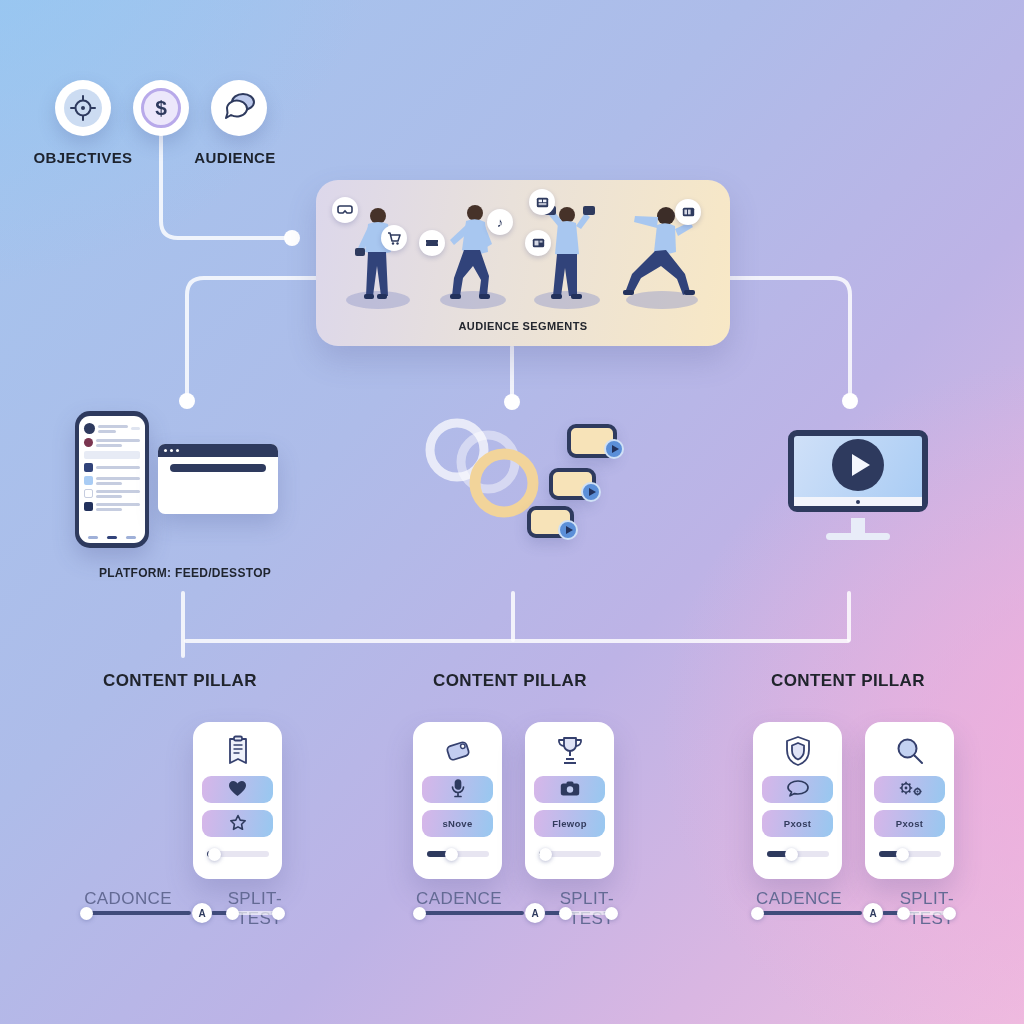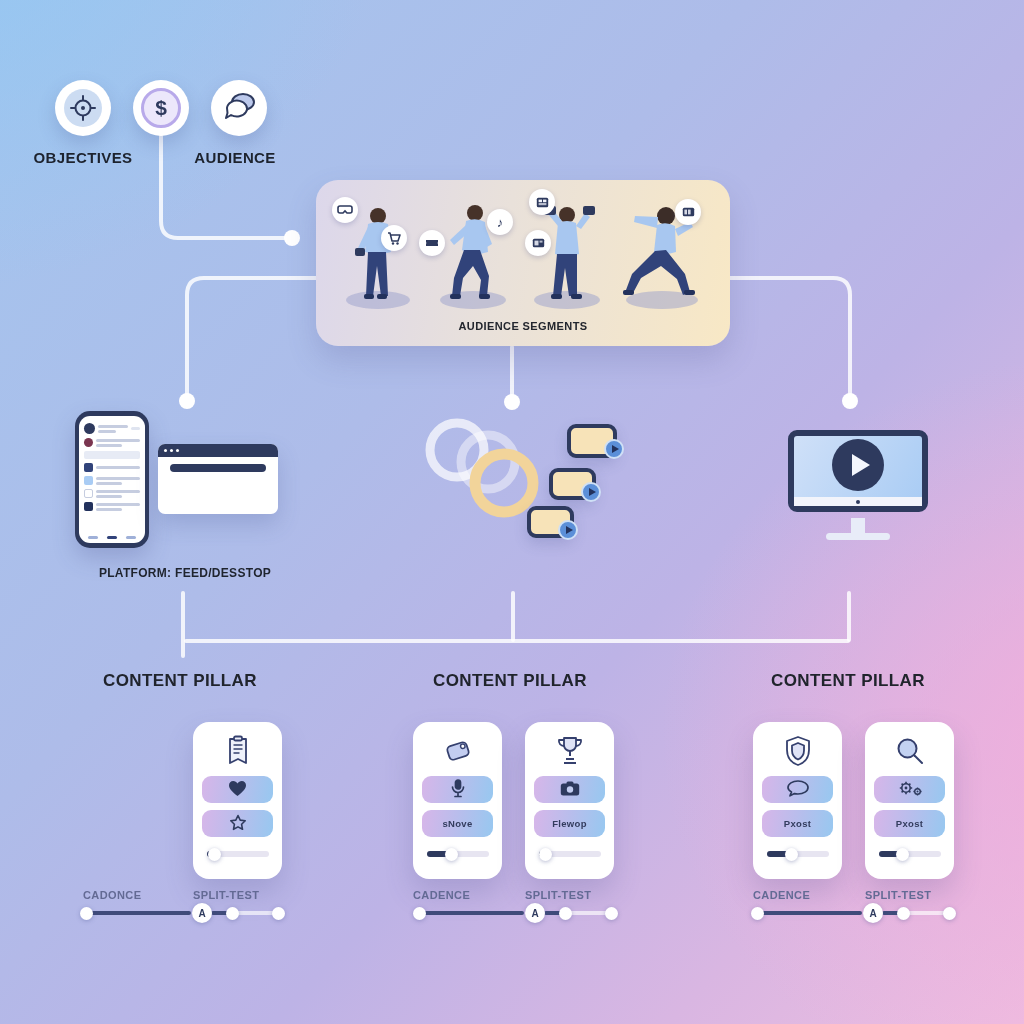--- a/index.html
+++ b/index.html
@@ -92,22 +92,22 @@
     display:flex; flex-direction:column; align-items:center; padding-top:11px; }
   .card-icon { height:36px; display:flex; align-items:center; justify-content:center; }
   .grad-btn { width:71px; height:27px; border-radius:9px; margin-top:7px;
     background:linear-gradient(100deg,#d7b6e9 0%,#b9bdec 48%,#97c8f0 100%);
     display:flex; align-items:center; justify-content:center;
     font-size:9.5px; font-weight:700; color:#333c5e; letter-spacing:.3px; cursor:pointer; }
   .progress { position:relative; width:62px; height:6px; border-radius:3px; background:#e7e5f1; margin-top:14px; }
   .progress .fill { position:absolute; left:0; top:0; bottom:0; border-radius:3px; background:#2e3a5e; }
   .progress .knob { position:absolute; top:-3.5px; width:13px; height:13px; border-radius:50%;
     background:#fff; box-shadow:0 1px 4px rgba(70,80,140,.4); }
-  .card-footer { position:absolute; top:889px; width:89px; text-align:left;
-    font-size:11px; font-weight:700; color:#636a94; letter-spacing:.4px; }
+  .card-footer { position:absolute; top:889px; width:89px; text-align:right;
+    font-size:17px; font-weight:400; color:#636a94; letter-spacing:.4px; }
 
   .ab-slider { position:absolute; top:903px; width:205px; height:20px; }
   .ab-dot { position:absolute; top:3.5px; width:13px; height:13px; border-radius:50%; background:#fff;
     box-shadow:0 1px 4px rgba(70,80,140,.35); }
   .ab-line-dark { position:absolute; top:8px; height:4px; border-radius:2px; background:#3f4b7a; }
   .ab-line-light { position:absolute; top:8px; height:4px; border-radius:2px; background:rgba(255,255,255,.65); }
   .ab-badge { position:absolute; top:0; width:20px; height:20px; border-radius:50%; background:#fff;
     box-shadow:0 1px 4px rgba(70,80,140,.35); display:flex; align-items:center; justify-content:center;
     font-size:10px; font-weight:700; color:#2e3a5e; }
 </style>

